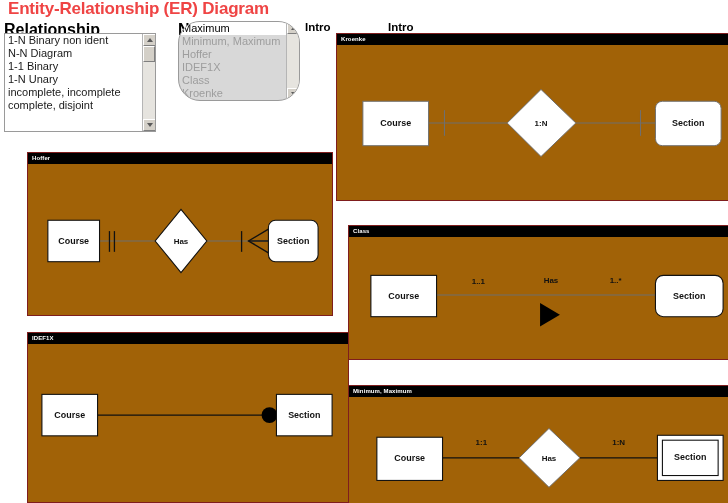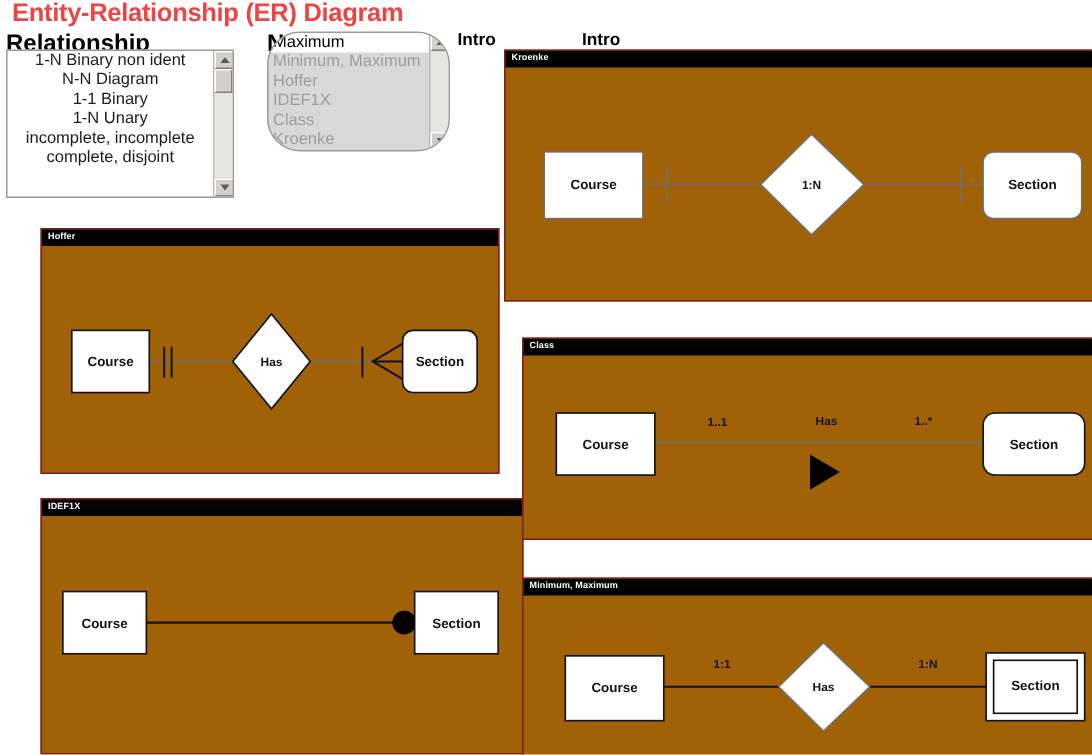--- a/index.html
+++ b/index.html
@@ -145,21 +145,21 @@
 
 <div id="root">
 
   <div class="app-title">Entity-Relationship (ER) Diagram</div>
 
   <div class="field-label" style="left:4px; top:21px;">Relationship</div>
   <div class="field-label" style="left:178px; top:21px;text-align:right;">Notation</div>
   <div class="nav-link" style="left:305px; top:21px;">Intro</div>
   <div class="nav-link" style="left:388px; top:21px;">Intro</div>
 
-  <div class="listbox" style="left:4px; top:33px; width:152px; height:99px;text-align:center;">
+  <div class="listbox" style="left:4px; top:33px; width:152px; height:99px;">
     <div class="items">
       <div class="item">1-N Binary non ident</div>
       <div class="item">N-N Diagram</div>
       <div class="item">1-1 Binary</div>
       <div class="item">1-N Unary</div>
       <div class="item">incomplete, incomplete</div>
       <div class="item">complete, disjoint</div>
     </div>
     <div class="sbar">
       <div class="sbtn up">

